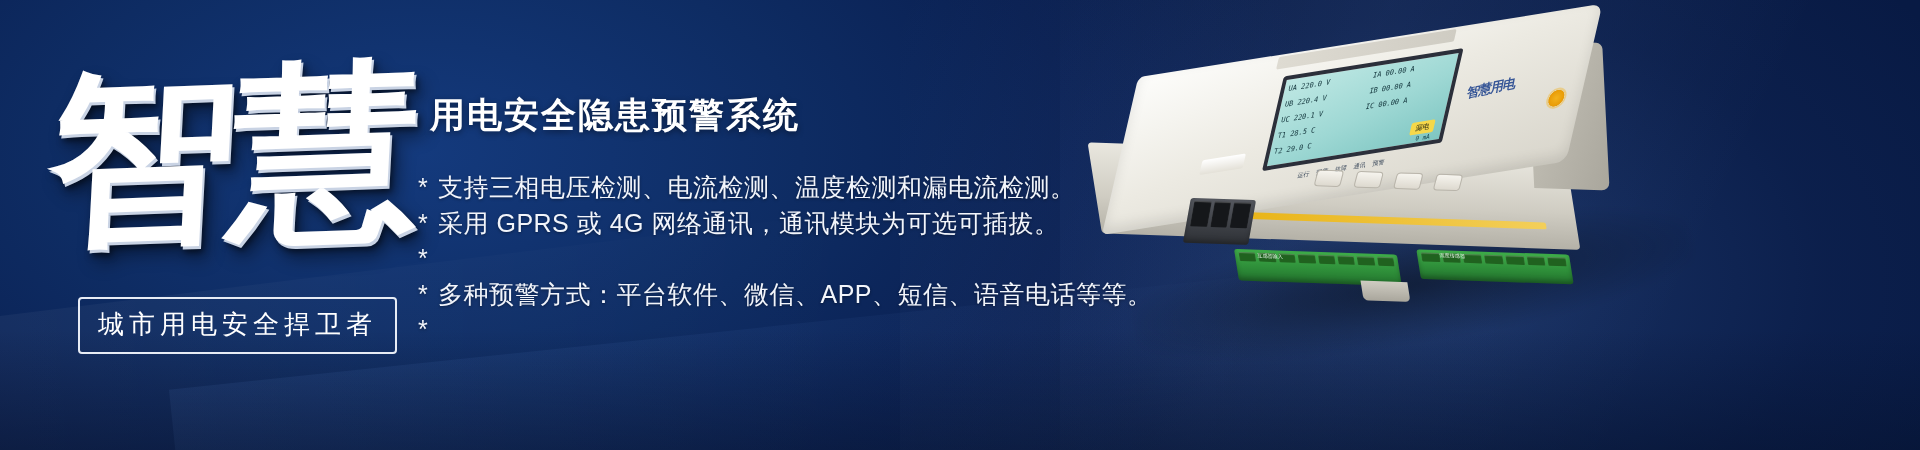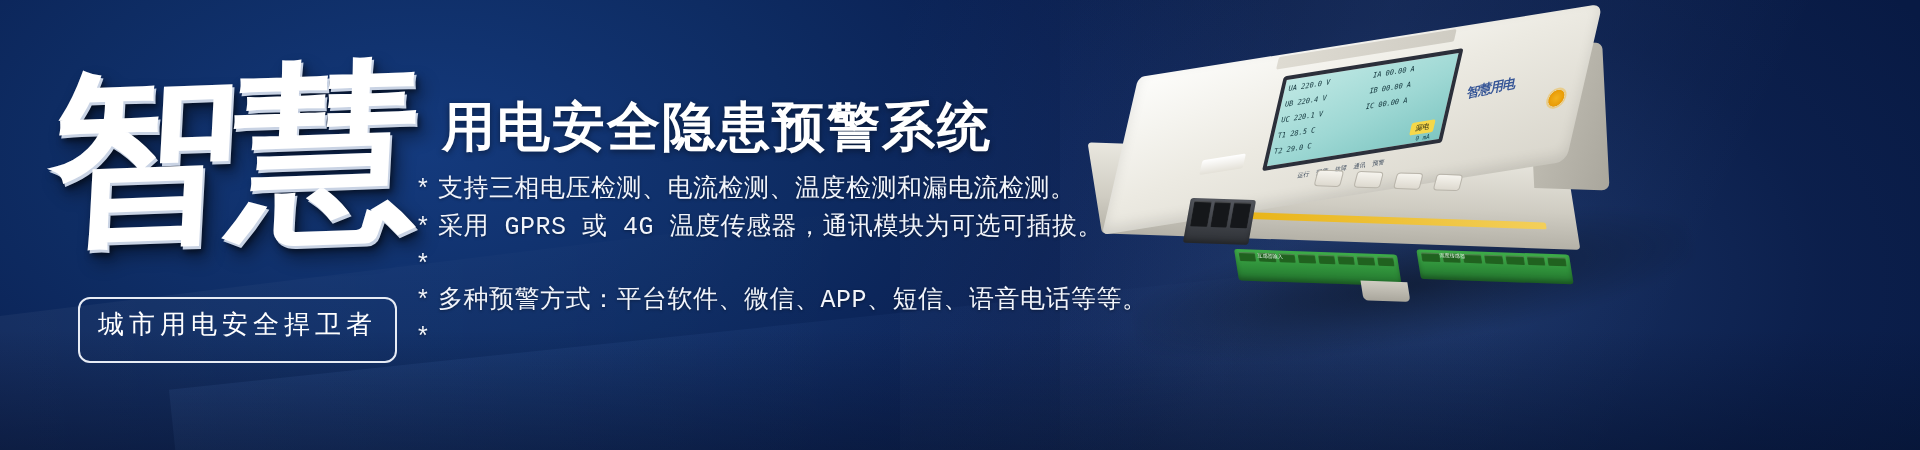--- a/index.html
+++ b/index.html
@@ -60,35 +60,35 @@
     transform:skewX(-5deg) rotate(-2deg);
     text-shadow:
       2px 3px 0 #c9d3e4,
       4px 6px 6px rgba(0,0,0,0.55),
       8px 12px 18px rgba(0,0,0,0.45);
   }
 
   #tagline-badge {
     position:absolute; left:78px; top:297px;
     border:2px solid #e7ecf5;
-    padding:8px 18px 19px 18px;
-    border-radius:12px;
+    padding:8px 18px 10px 18px;
+    border-radius:4px;
   }
   #tagline-badge .txt {
     font-size:26px;
     letter-spacing:5px;
     color:#ffffff;
     white-space:nowrap;
     font-weight:400;
   }
 
   
   #headline {
-    position:absolute; left:442px; top:92px;
-    font-size:53px;
+    position:absolute; left:430px; top:92px;
+    font-size:35px;
     font-weight:700;
     color:#ffffff;
     letter-spacing:2px;
     white-space:nowrap;
     text-shadow:0 2px 6px rgba(0,0,0,0.45);
   }
 
   #bullets {
     position:absolute; left:418px; top:172px;
     width:720px;
@@ -101,21 +101,21 @@
     line-height:1.26;
     white-space:nowrap;
     margin-bottom:4px;
     text-shadow:0 1px 3px rgba(0,0,0,0.4);
   }
   #bullets .star {
     width:20px;
     flex:0 0 20px;
     color:#f2f5fb;
   }
-  #bullets .btext { letter-spacing:0.5px;font-family:Liberation Mono, monospace; }
+  #bullets .btext { letter-spacing:0.5px; }
 
   
   #device {
     position:absolute;
     left:1088px; top:20px;
     width:620px; height:330px;
     transform:rotate(-9deg);
   }
   .dev-shadow {
     position:absolute; left:30px; top:210px;
@@ -302,21 +302,21 @@
 
   <div id="headline">用电安全隐患预警系统</div>
 
   <div id="bullets">
     <div class="bullet">
       <span class="star">*</span>
       <span class="btext">支持三相电压检测、电流检测、温度检测和漏电流检测。</span>
     </div>
     <div class="bullet">
       <span class="star">*</span>
-      <span class="btext">采用 GPRS 或 4G 温度传感器，通讯模块为可选可插拔。</span>
+      <span class="btext">采用 GPRS 或 4G 网络通讯，通讯模块为可选可插拔。</span>
     </div>
     <div class="bullet">
       <span class="star">*</span>
     </div>
     <div class="bullet">
       <span class="star">*</span>
       <span class="btext">多种预警方式：平台软件、微信、APP、短信、语音电话等等。</span>
     </div>
     <div class="bullet">
       <span class="star">*</span>

